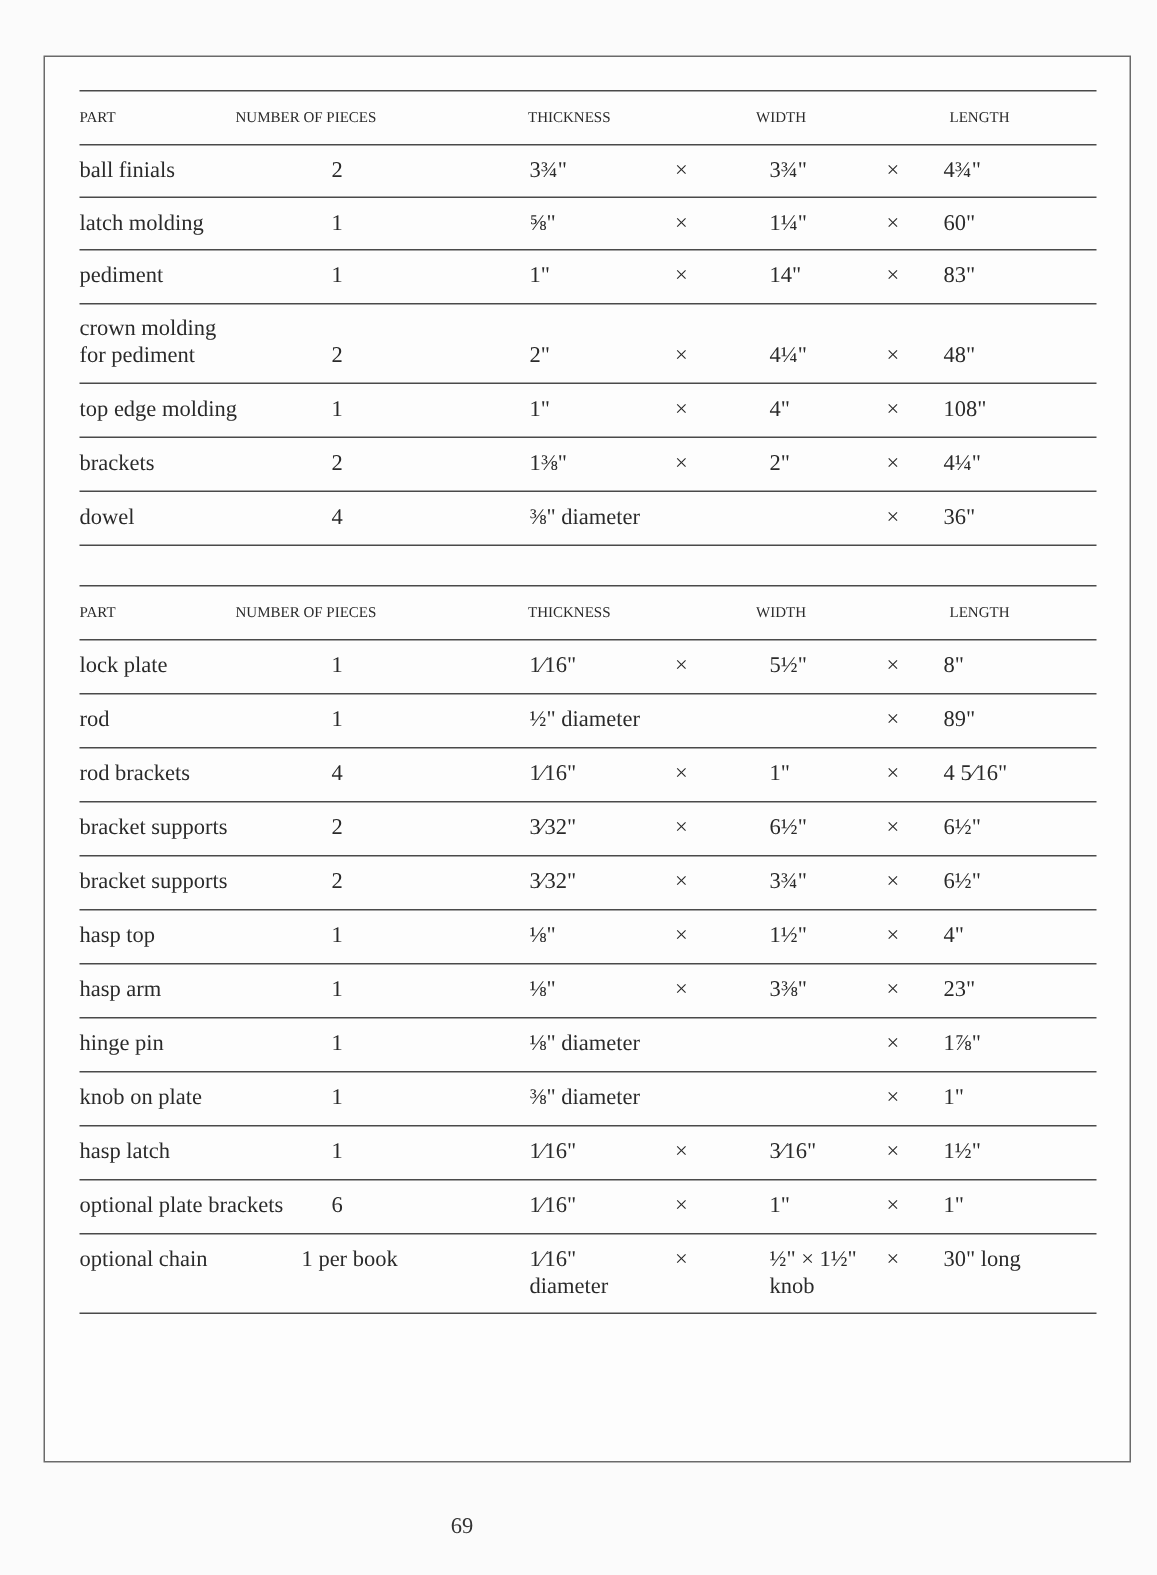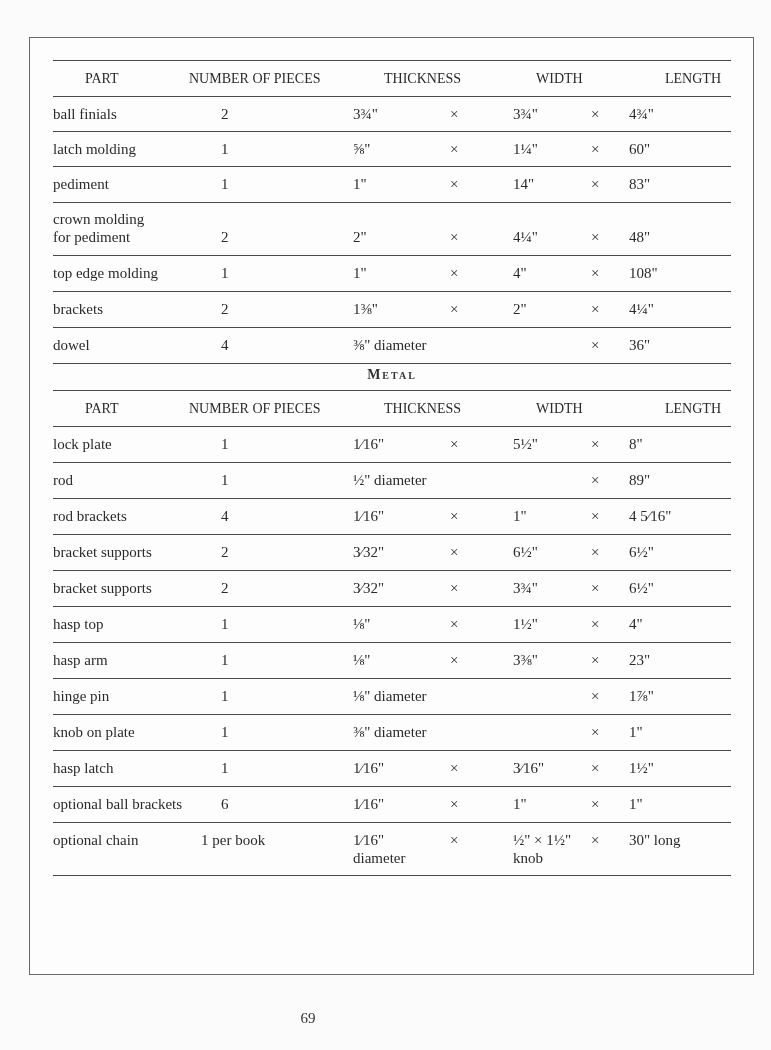--- a/index.html
+++ b/index.html
@@ -11,21 +11,21 @@
     }
     .frame {
       position: absolute; left: 29px; top: 37px; width: 725px; height: 938px;
       border: 1.5px solid #6a6a6a; box-sizing: border-box; background: #fdfdfd;
     }
     .tbl { position: absolute; left: 23px; width: 678px; }
     .rule { height: 0; border-top: 1.5px solid #4a4a4a; }
     .row { position: relative; border-bottom: 1.5px solid #4a4a4a; }
     .row.head { height: 35px; }
     .row .c { position: absolute; font-size: 15px; line-height: 18px; white-space: nowrap; }
-    .row.head .c { font-size: 14px; letter-spacing: 0; top: 9px; margin-left: 32px; }
+    .row.head .c { font-size: 10px; letter-spacing: 0; top: 9px; }
     .c.part { left: 0; }
     .c.num { left: 168px; }
     .c.thk { left: 300px; }
     .c.x1 { left: 397px; }
     .c.wid { left: 460px; text-align: center; }
     .c.x2 { left: 538px; }
     .c.len { left: 576px; }
     .head .c.num { left: 104px; text-align: center; }
     .head .c.thk { left: 299px; }
     .head .c.wid { left: 451px; }
@@ -113,21 +113,20 @@
     <div class="row" style="height:35px;">
       <span class="c part" style="top:8px">dowel</span>
       <span class="c num" style="top:8px">4</span>
       <span class="c thk" style="top:8px">⅜" diameter</span>
       <span class="c x2" style="top:8px">×</span>
       <span class="c len" style="top:8px">36"</span>
     </div>
   </div>
 
   <div class="tbl" style="top:330px;">
-    <div class="section-title" style="top:-1px;">Metal</div>
     <div style="height:22px;"></div>
     <div class="rule"></div>
     <div class="row head">
       <span class="c part">PART</span>
       <span class="c num">NUMBER OF PIECES</span>
       <span class="c thk">THICKNESS</span>
       <span class="c wid">WIDTH</span>
       <span class="c len">LENGTH</span>
     </div>
 
@@ -209,21 +208,21 @@
     <div class="row" style="height:35px;">
       <span class="c part" style="top:8px">hasp latch</span>
       <span class="c num" style="top:8px">1</span>
       <span class="c thk" style="top:8px">1⁄16"</span>
       <span class="c x1" style="top:8px">×</span>
       <span class="c wid" style="top:8px">3⁄16"</span>
       <span class="c x2" style="top:8px">×</span>
       <span class="c len" style="top:8px">1½"</span>
     </div>
     <div class="row" style="height:35px;">
-      <span class="c part" style="top:8px">optional ball brackets</span>
+      <span class="c part" style="top:8px">optional plate brackets</span>
       <span class="c num" style="top:8px">6</span>
       <span class="c thk" style="top:8px">1⁄16"</span>
       <span class="c x1" style="top:8px">×</span>
       <span class="c wid" style="top:8px">1"</span>
       <span class="c x2" style="top:8px">×</span>
       <span class="c len" style="top:8px">1"</span>
     </div>
     <div class="row" style="height:52px;">
       <span class="c part" style="top:8px">optional chain</span>
       <span class="c num" style="top:8px; left:148px;">1 per book</span>

